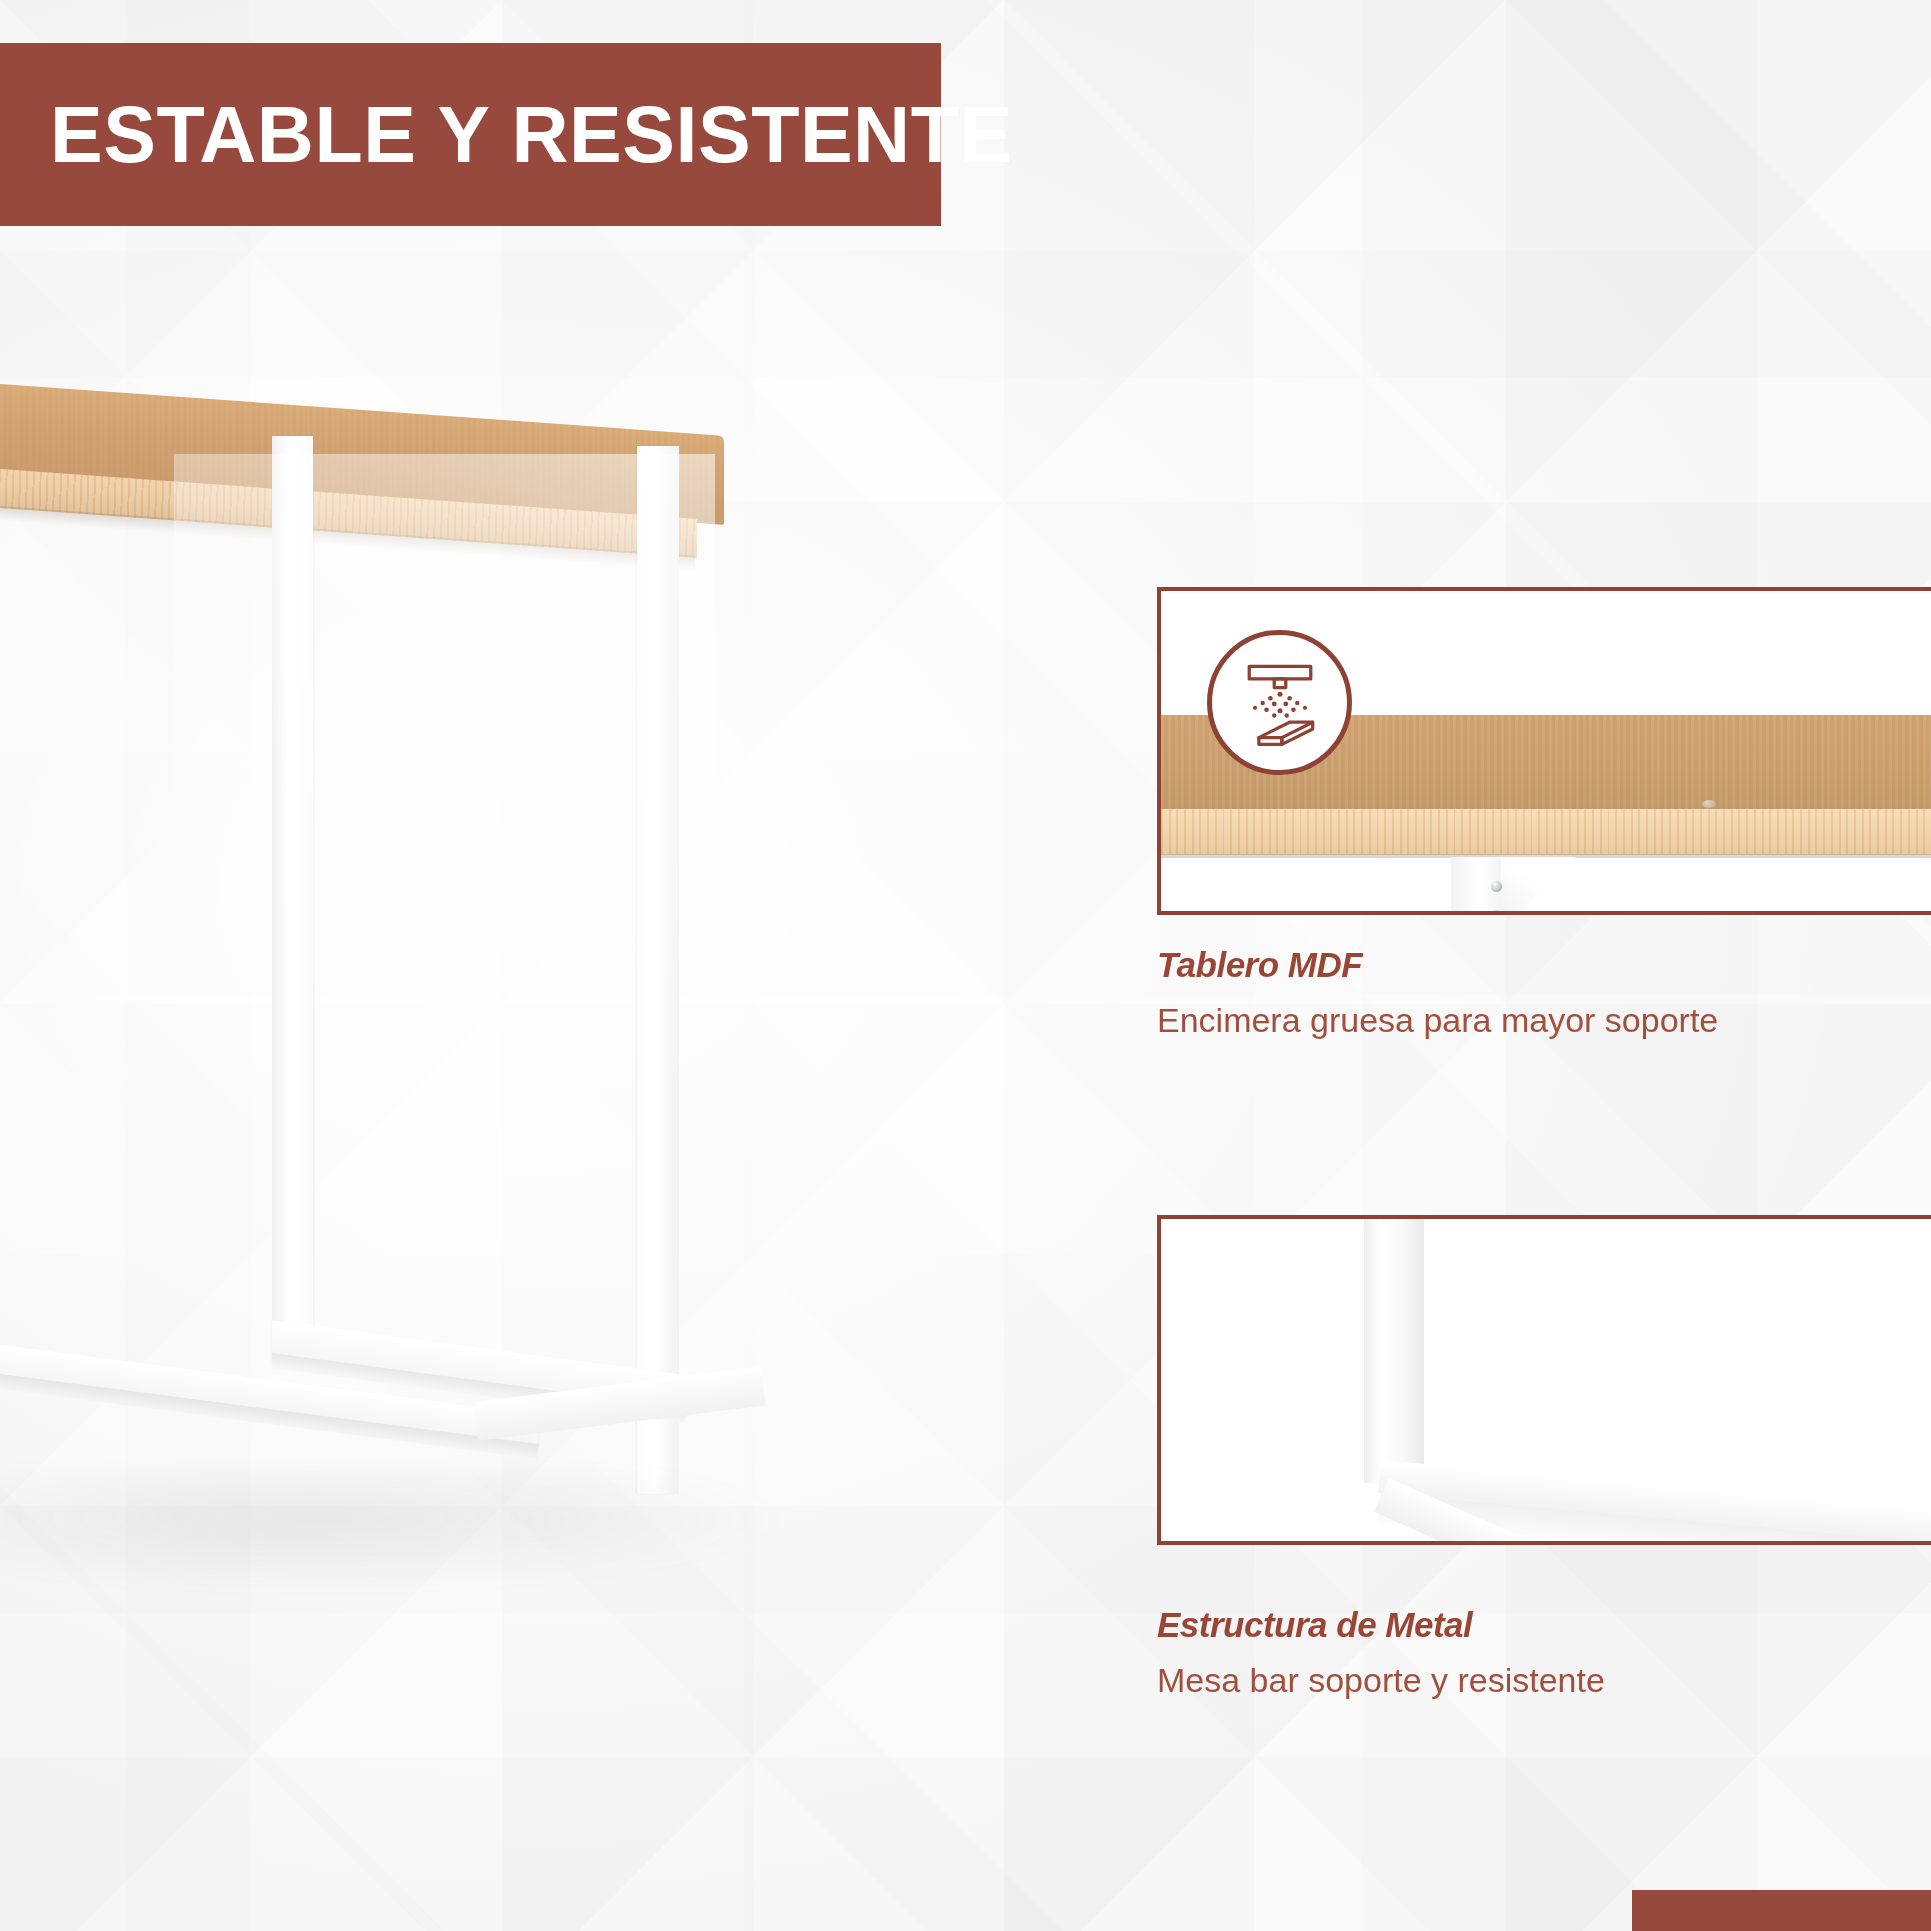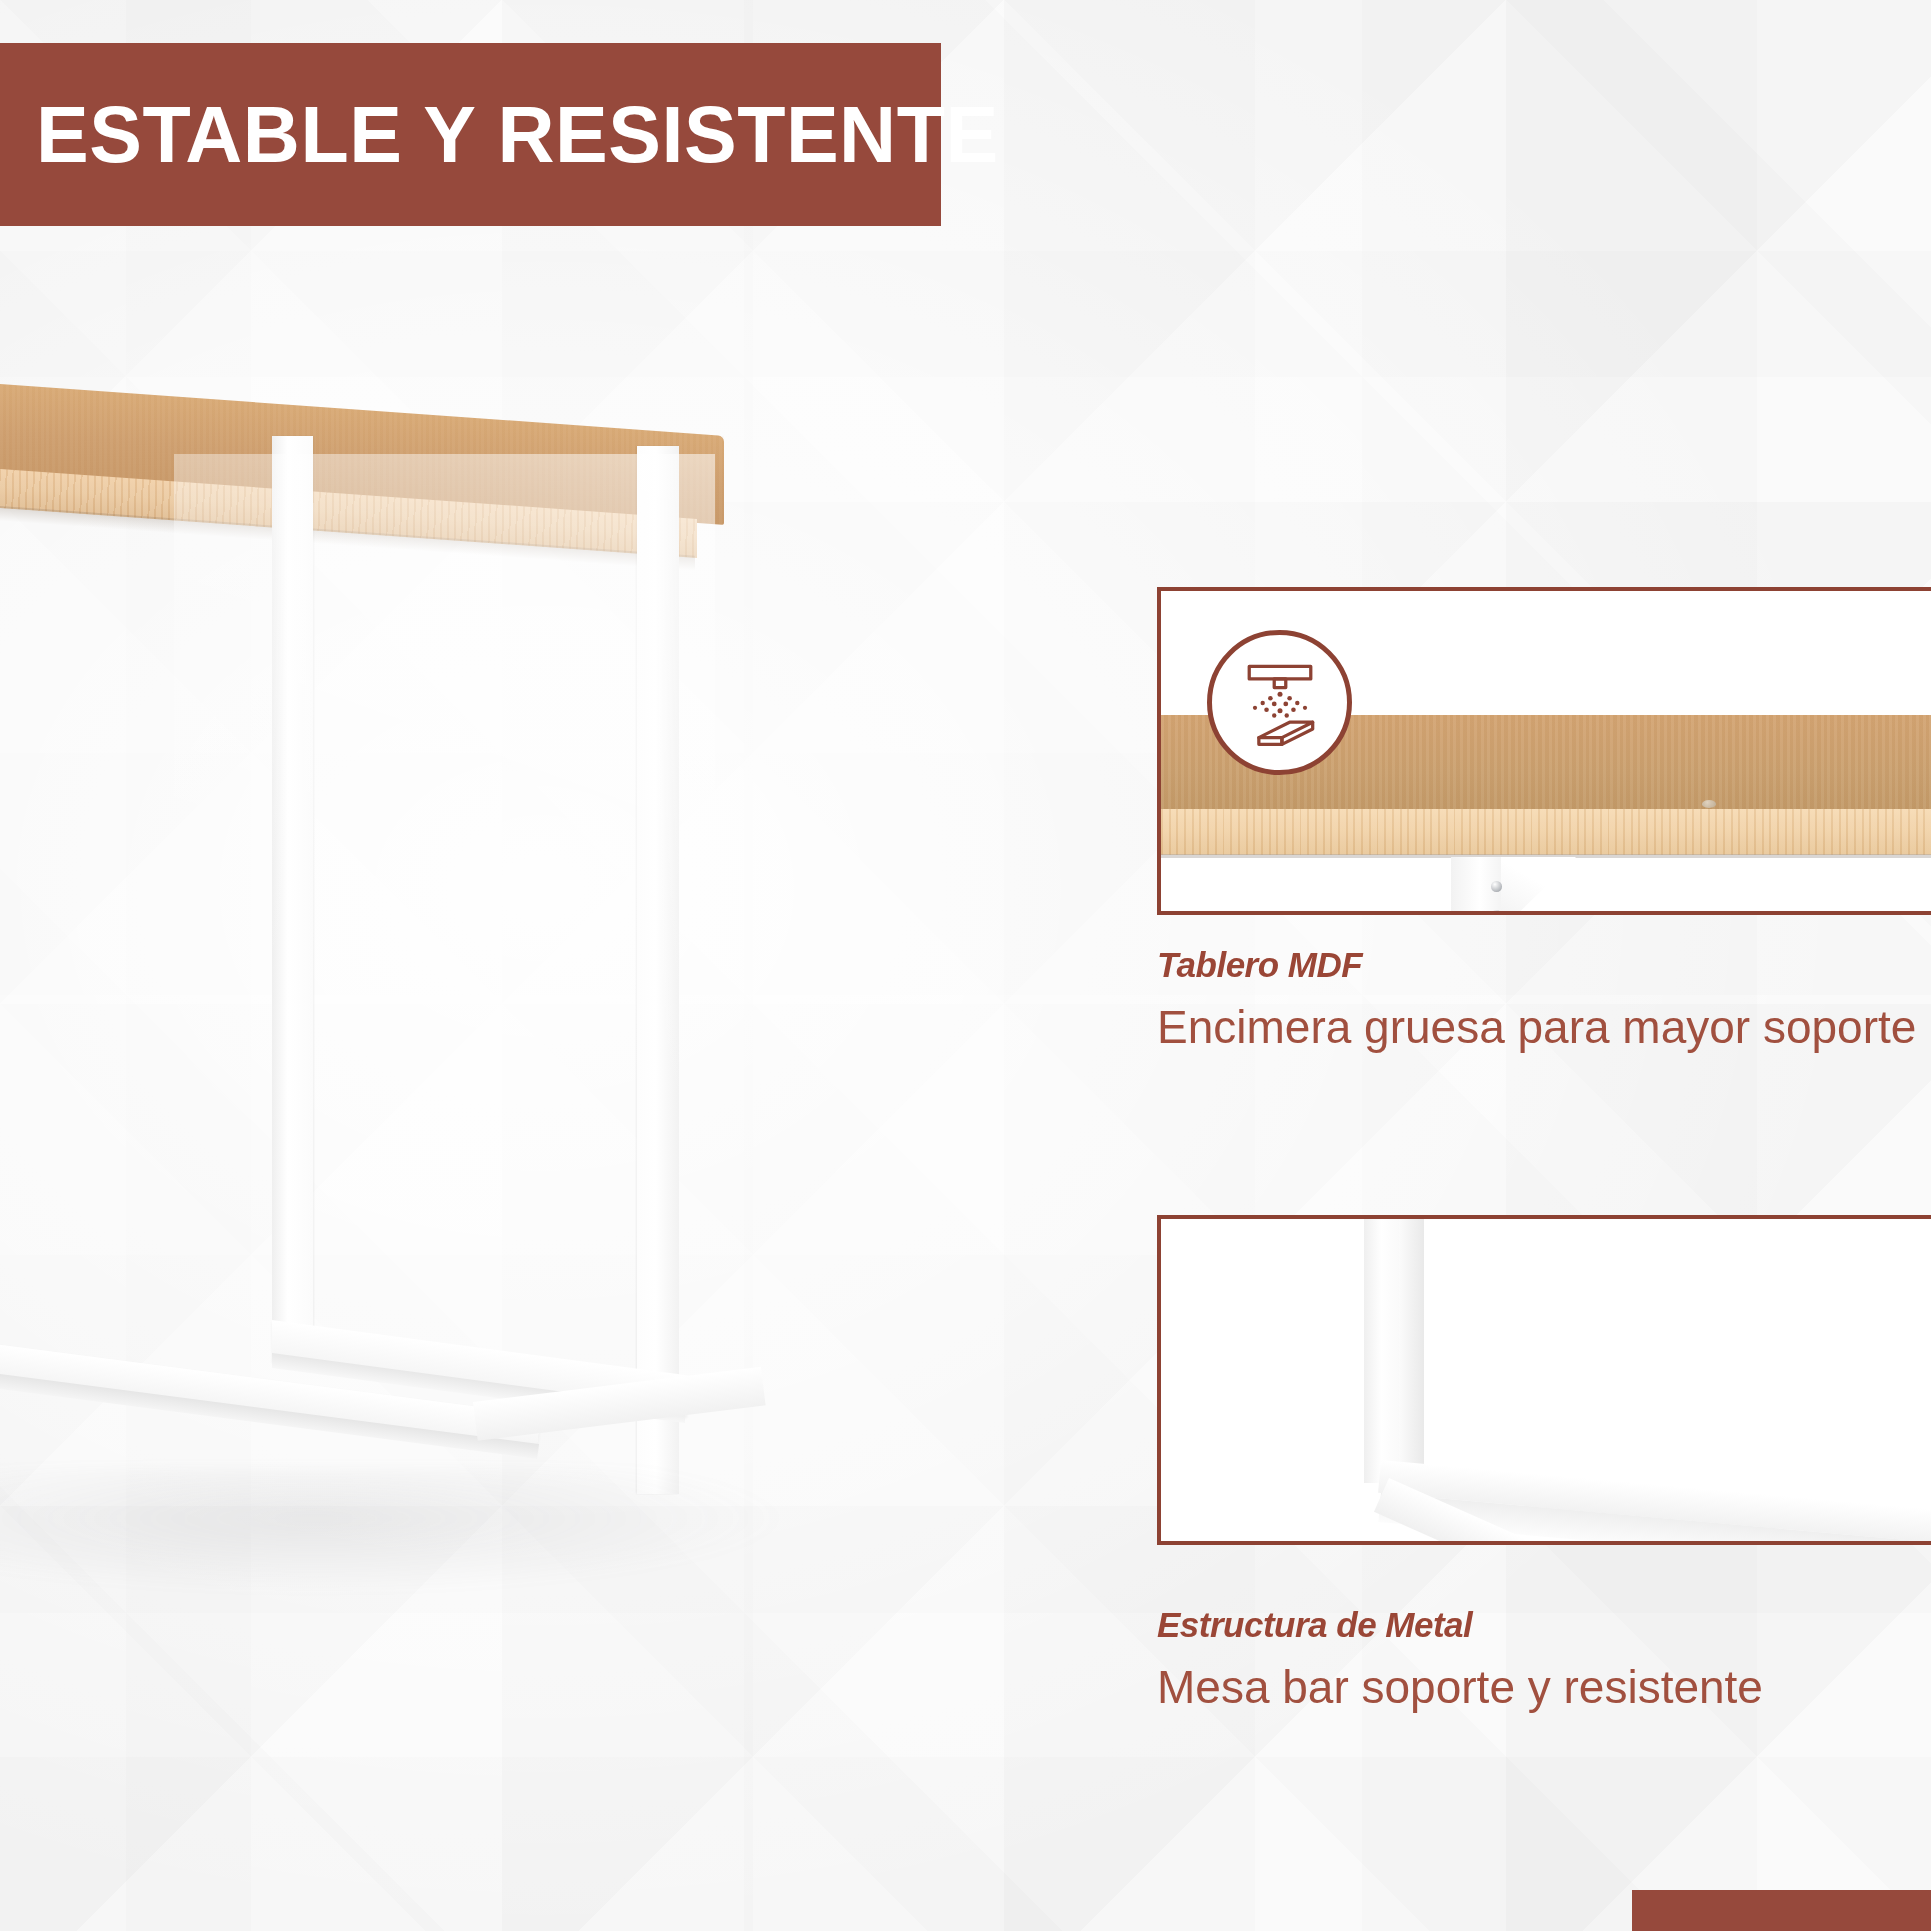--- a/index.html
+++ b/index.html
@@ -39,21 +39,21 @@
     width:941px; height:183px;
     background:#96493c;
     z-index:6;
     display:flex; align-items:center;
   }
   .banner-title {
     color:#ffffff;
     font-size:79px;
     font-weight:bold;
     letter-spacing:0.5px;
-    padding-left:36px;
+    padding-left:50px;
     white-space:nowrap;
     line-height:1;
   }
 
   
   .hero { position:absolute; left:0; top:0; width:869px; height:1931px; z-index:3; }
 
   
   .top-surface {
     position:absolute;
@@ -253,21 +253,21 @@
     font-size:35px;
     font-weight:bold;
     font-style:italic;
     letter-spacing:-0.5px;
     line-height:1.08;
     white-space:nowrap;
   }
   .cap-sub {
     margin-top:17.4px;
     color:#a1503f;
-    font-size:46px;
+    font-size:34px;
     font-weight:normal;
     line-height:1.14;
     white-space:nowrap;
   }
 
   
   .corner-accent {
     position:absolute;
     left:1632px; top:1890px;
     width:299px; height:41px;

